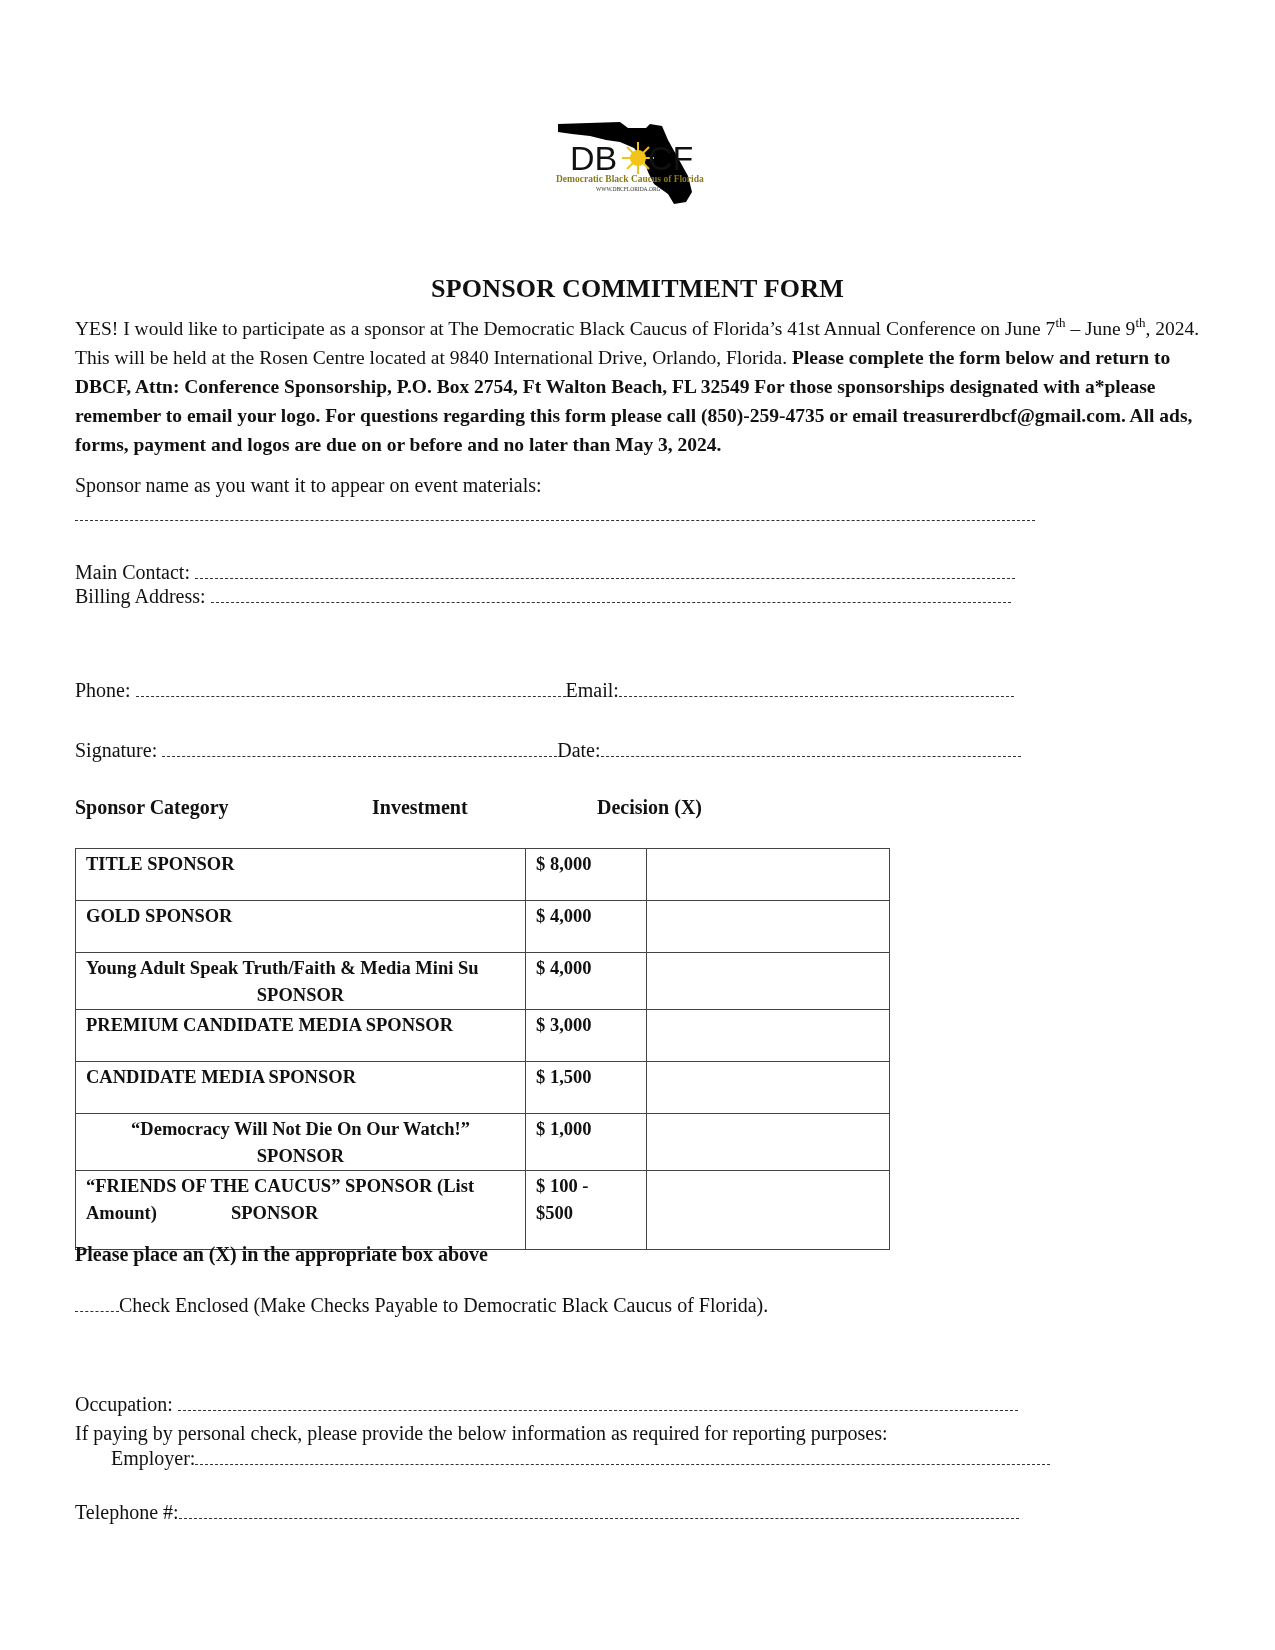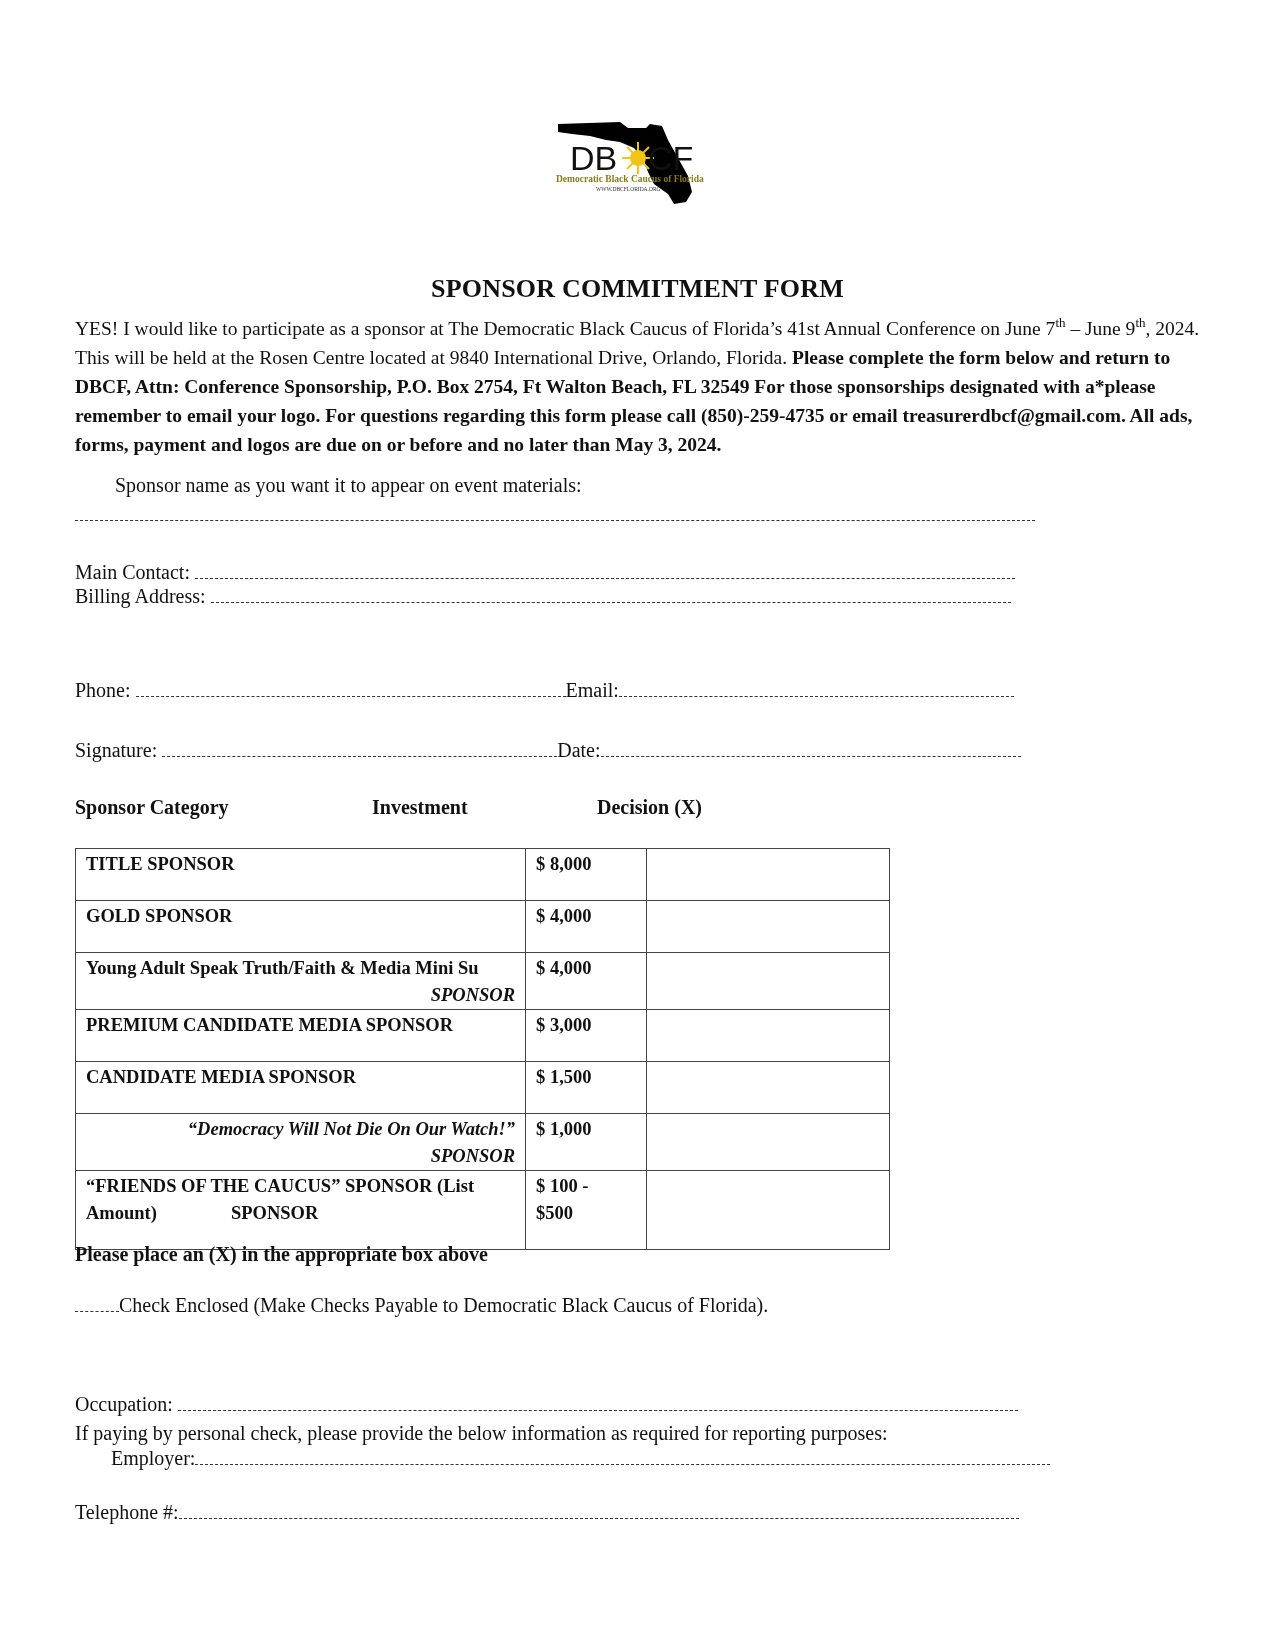--- a/index.html
+++ b/index.html
@@ -33,21 +33,21 @@
   table.sp {
     position: absolute; left: 75px; top: 848px; border-collapse: collapse;
     font-size: 18.5px; font-weight: bold;
   }
   table.sp td {
     border: 1.5px solid #444; vertical-align: top; padding: 2px 10px 0 10px; line-height: 27px;
   }
   td.cat { width: 429px; }
   td.inv { width: 100px; }
   td.dec { width: 222px; }
-  .center { text-align: right; font-style: italic; }
+  .center { text-align: center; }
   .note { position: absolute; left: 75px; top: 1243px; font-size: 20px; font-weight: bold; }
 </style>
 </head>
 <body>
 
 <div class="logo">
   <svg viewBox="0 0 180 90">
     <path d="M8 6 L70 4 L78 10 L96 10 L100 6 L112 8 L118 22 L128 40 L138 58 L142 74 L136 84 L124 86 L118 76 L104 66 L98 54 L94 42 L84 30 L70 24 L56 22 L40 18 L22 16 L8 14 Z" fill="#000"></path>
     <text x="20" y="52" font-family="Liberation Sans, sans-serif" font-size="34" fill="#111">DB</text>
     <circle cx="88" cy="40" r="8" fill="#f2c418"></circle>
@@ -62,21 +62,21 @@
     <text x="46" y="73" font-family="Liberation Serif, serif" font-size="5.5" fill="#333">WWW.DBCFLORIDA.ORG</text>
   </svg>
 </div>
 
 <div class="title">SPONSOR COMMITMENT FORM</div>
 
 <div class="intro">
   <span>YES! I would like to participate as a sponsor at The Democratic Black Caucus of Florida’s 41st Annual Conference on June 7</span><sup>th</sup><span> – June 9</span><sup>th</sup><span>, 2024.  This will be held at the Rosen Centre located at 9840 International Drive, Orlando, Florida.  </span><b>Please complete the form below and return to DBCF, Attn: Conference Sponsorship, P.O. Box 2754, Ft Walton Beach, FL  32549 For those sponsorships designated with a*please remember to email your logo. For questions regarding this form please call (850)-259-4735 or email treasurerdbcf@gmail.com. All ads, forms, payment and logos are due on or before and no later than May 3, 2024.</b>
 </div>
 
-<div class="line" style="top:474px;margin-left:40px;">Sponsor name as you want it to appear on event materials:</div>
+<div class="line" style="top:474px;">Sponsor name as you want it to appear on event materials:</div>
 <div class="line" style="top:502px;"><span class="blank" style="width:960px"></span></div>
 
 <div class="line" style="top:560px;">
   <span>Main Contact:</span>
   <span class="blank" style="width:820px"></span>
 </div>
 
 <div class="line" style="top:584px;">
   <span>Billing Address:</span>
   <span class="blank" style="width:800px"></span>

